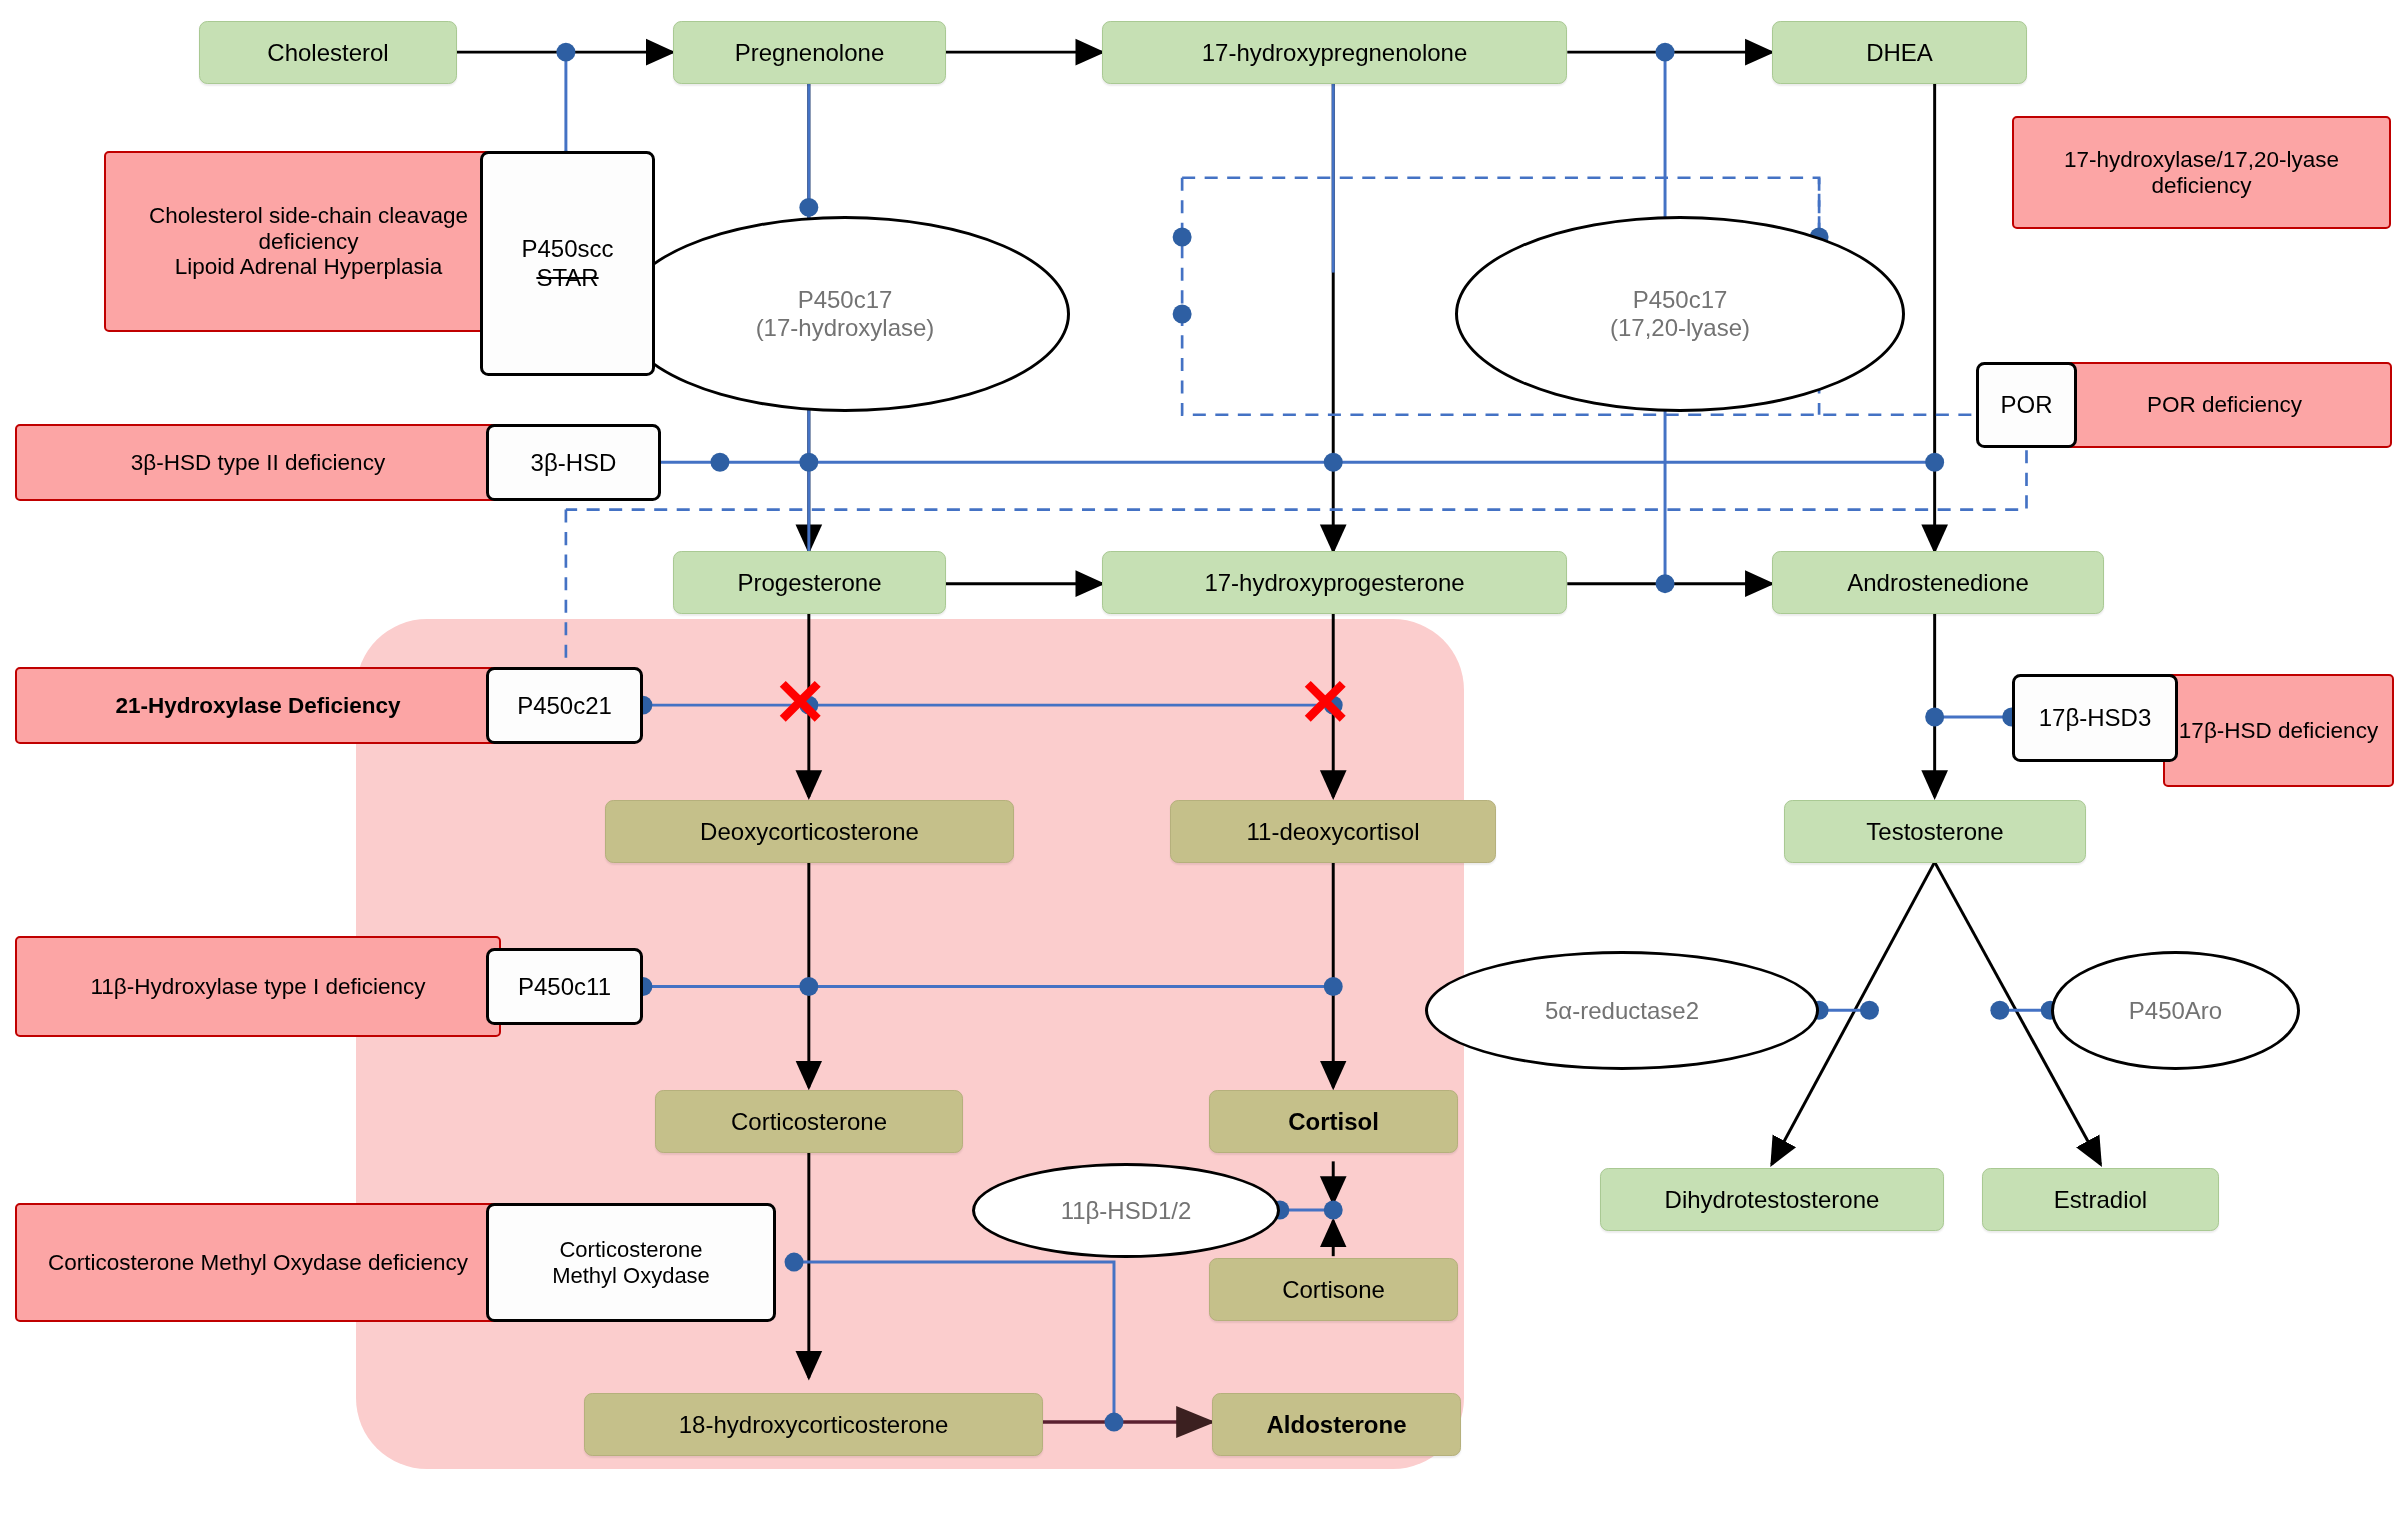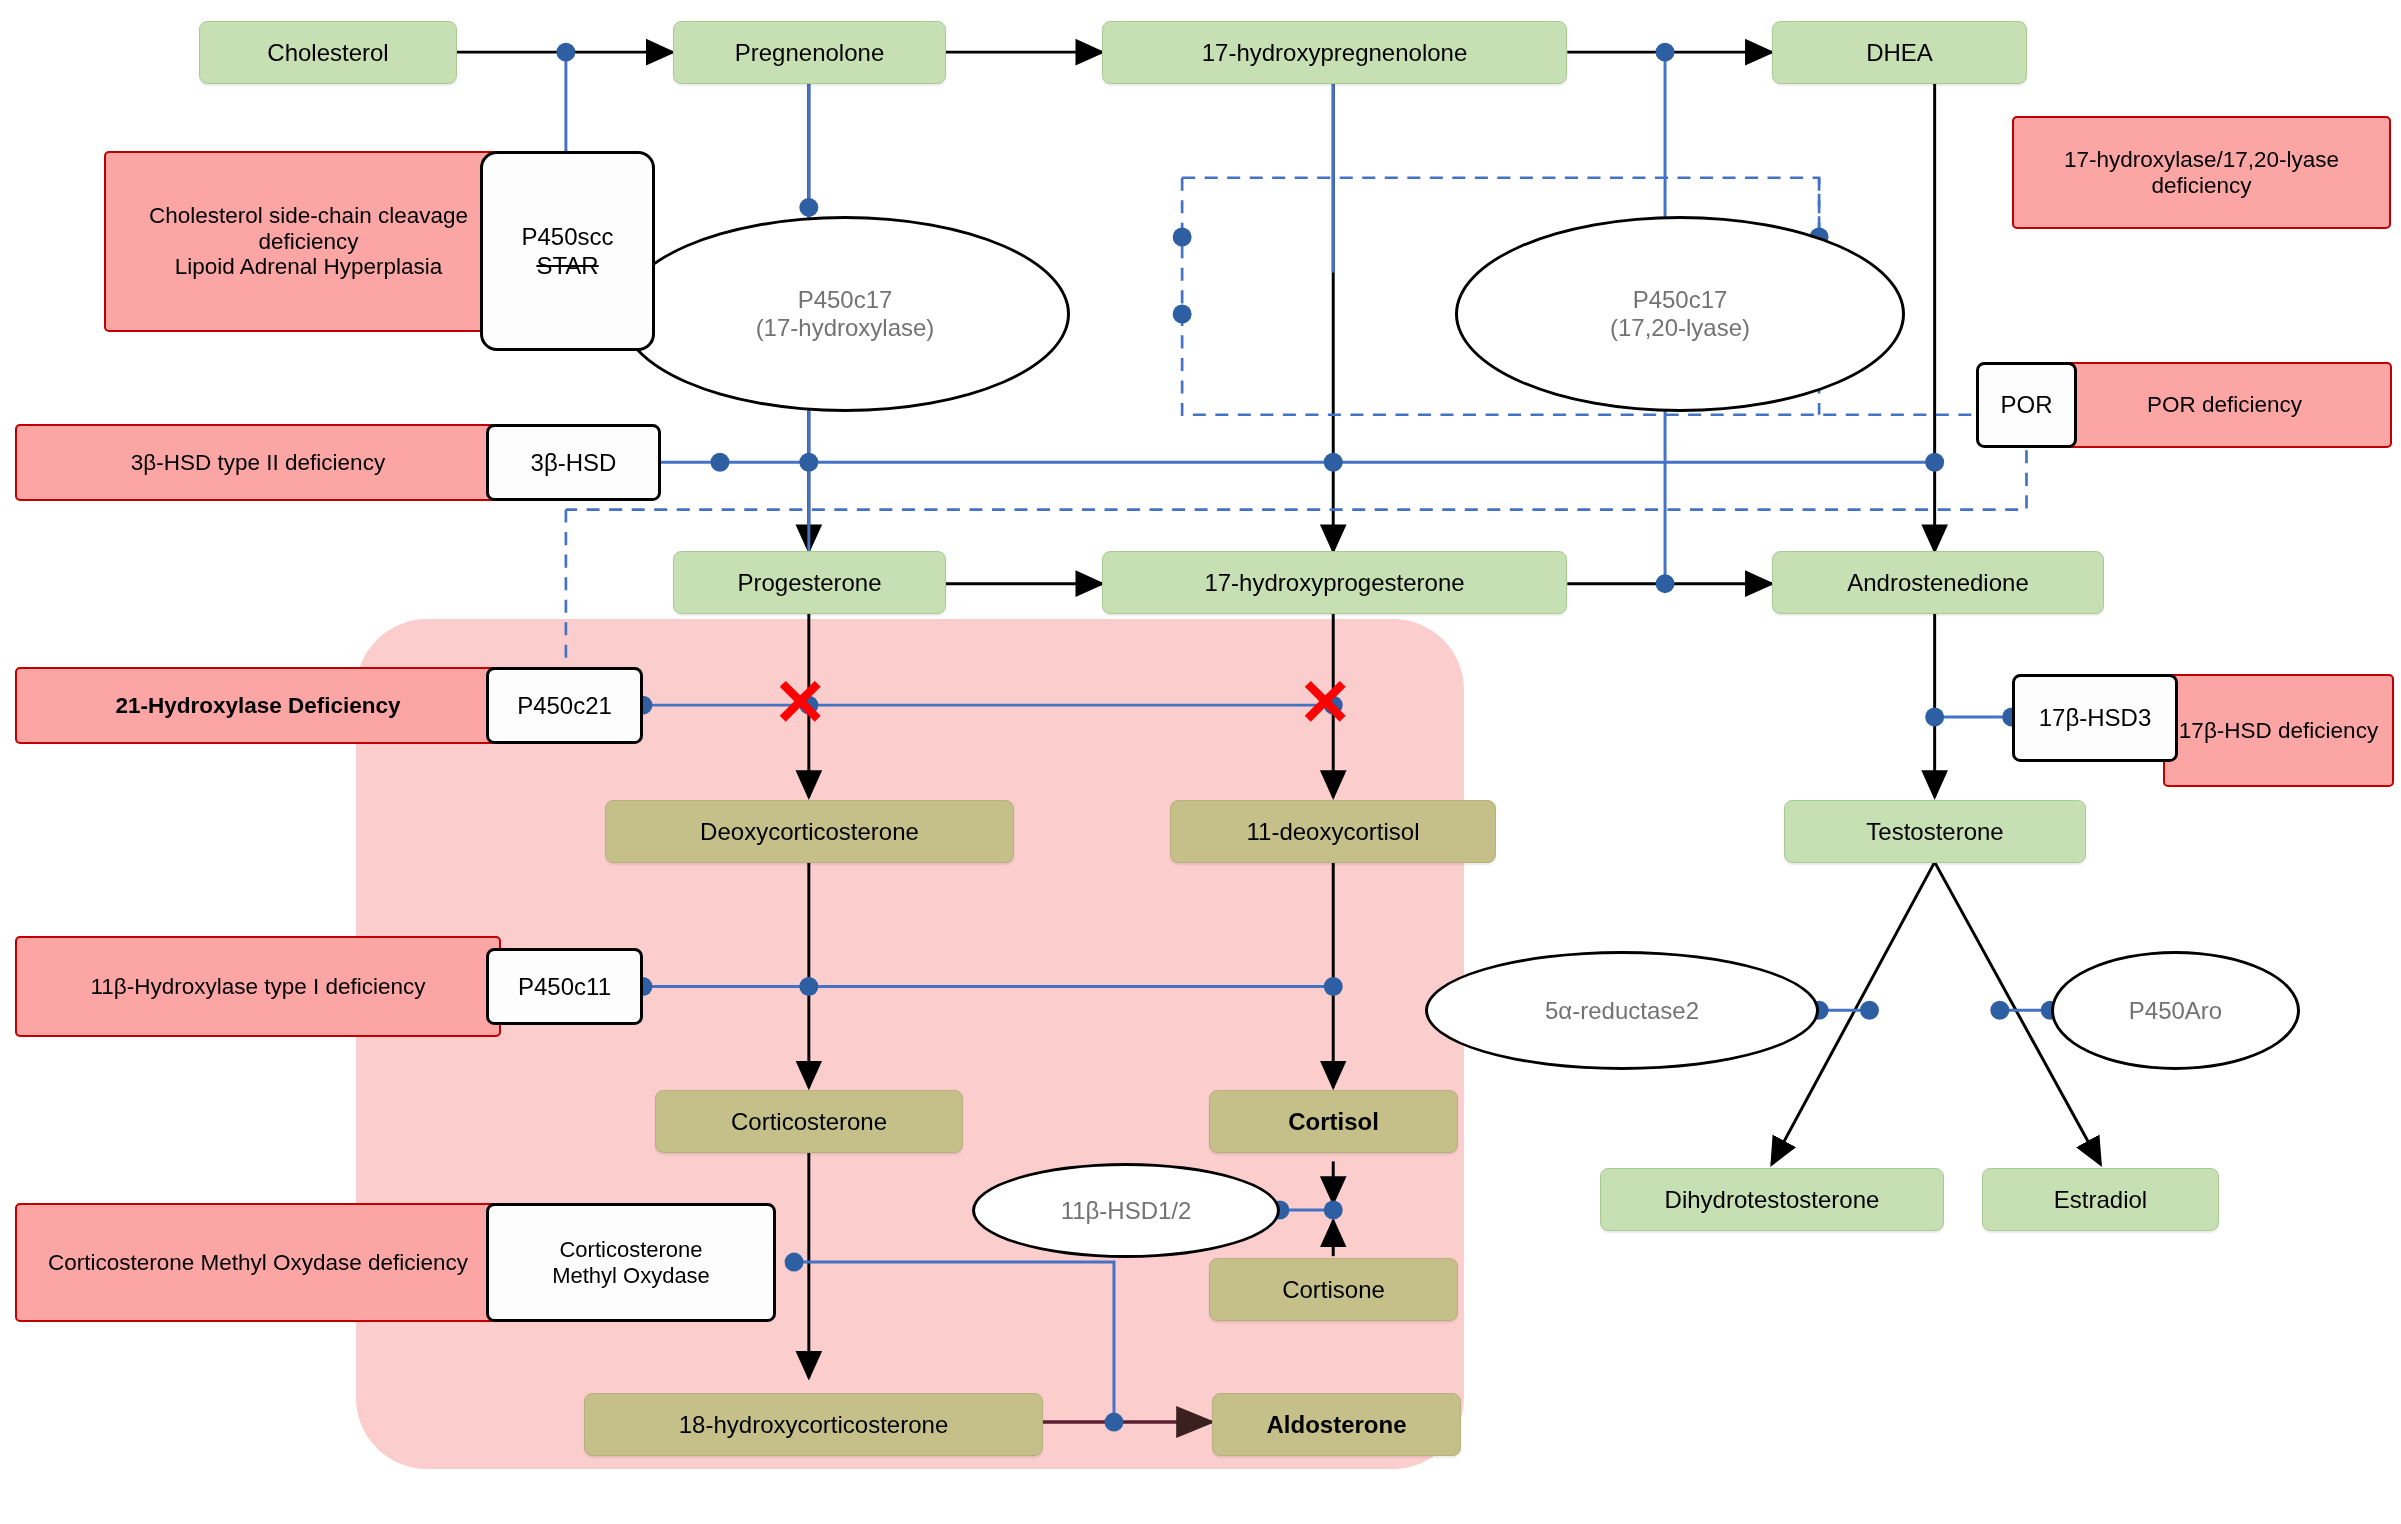--- a/index.html
+++ b/index.html
@@ -260,21 +260,21 @@
   </div>
 
   <div class="node ell" style="left:2051px;top:951px;width:249px;height:119px;">
     <span>P450Aro</span>
   </div>
 
   <div class="node ell" style="left:972px;top:1163px;width:308px;height:95px;">
     <span>11β-HSD1/2</span>
   </div>
 
-  <div class="node enzbox" style="left:480px;top:151px;width:175px;height:200px;flex-direction:column;gap:1px;border-radius:17px;">
+  <div class="node enzbox" style="left:480px;top:151px;width:175px;height:225px;flex-direction:column;gap:1px;">
     <span>P450scc</span>
     <span style="text-decoration:line-through;text-decoration-color:#000;">STAR</span>
   </div>
 
   <div class="node enzbox" style="left:486px;top:424px;width:175px;height:77px;">
     <span>3β-HSD</span>
   </div>
 
   <div class="node enzbox" style="left:1976px;top:362px;width:101px;height:86px;">
     <span>POR</span>

